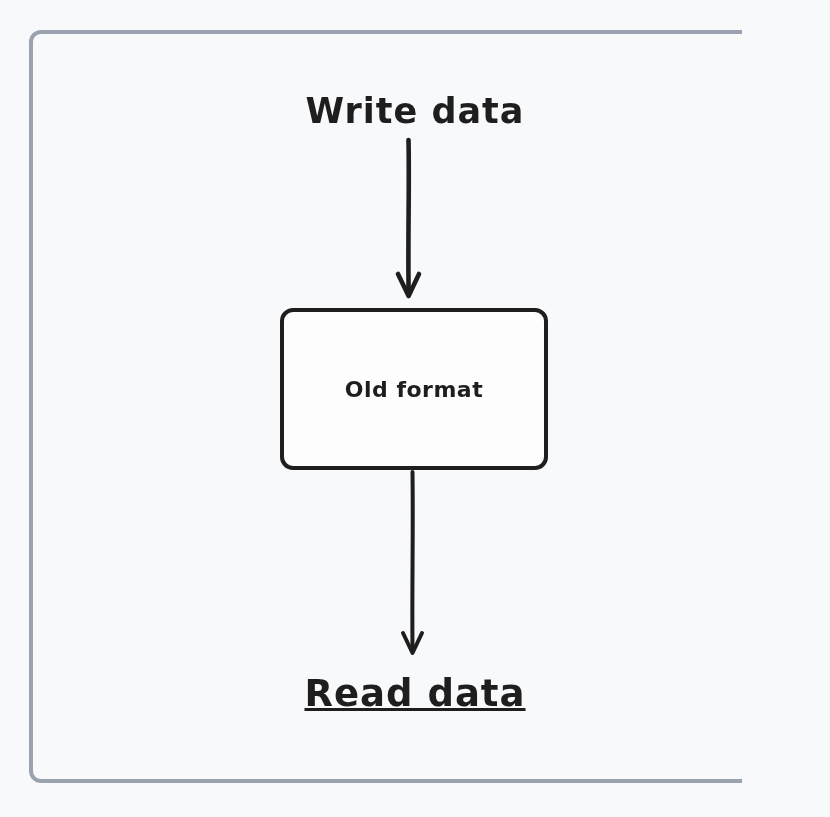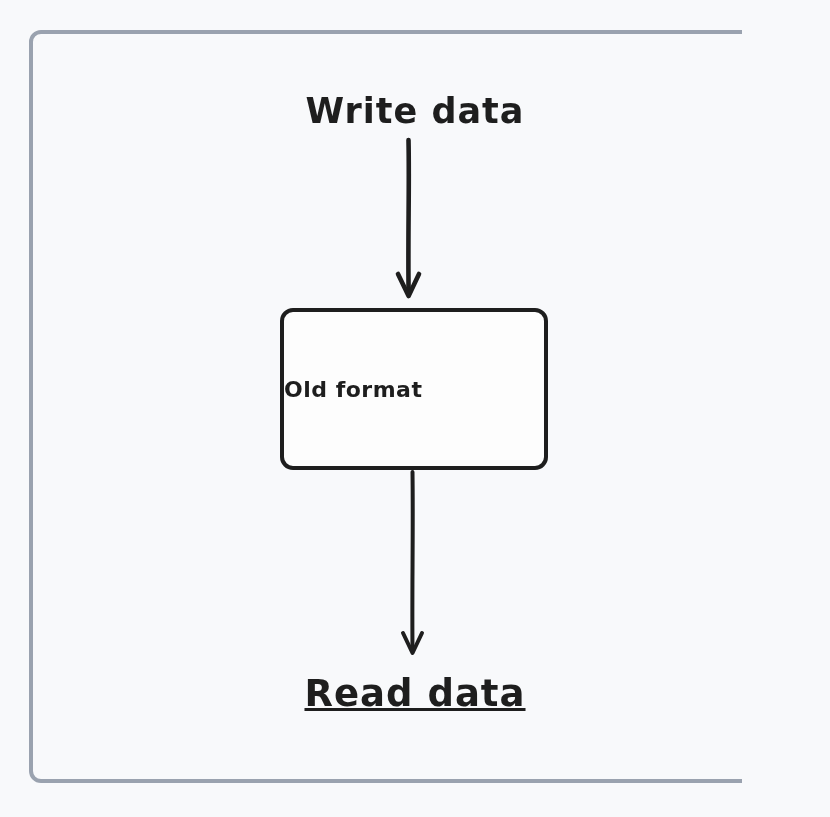--- a/index.html
+++ b/index.html
@@ -50,20 +50,21 @@
     left: 280px;
     top: 308px;
     width: 268px;
     height: 162px;
     box-sizing: border-box;
     border: 4.5px solid #1e1e1e;
     border-radius: 13px;
     background: #fdfdfd;
     display: flex;
     align-items: center;
+    justify-content: center;
   }
   .node-box .box-label {
     color: #1e1e1e;
     font-weight: 700;
     font-size: 22px;
     letter-spacing: 0.5px;
   }
   .arrow {
     position: absolute;
     overflow: visible;

